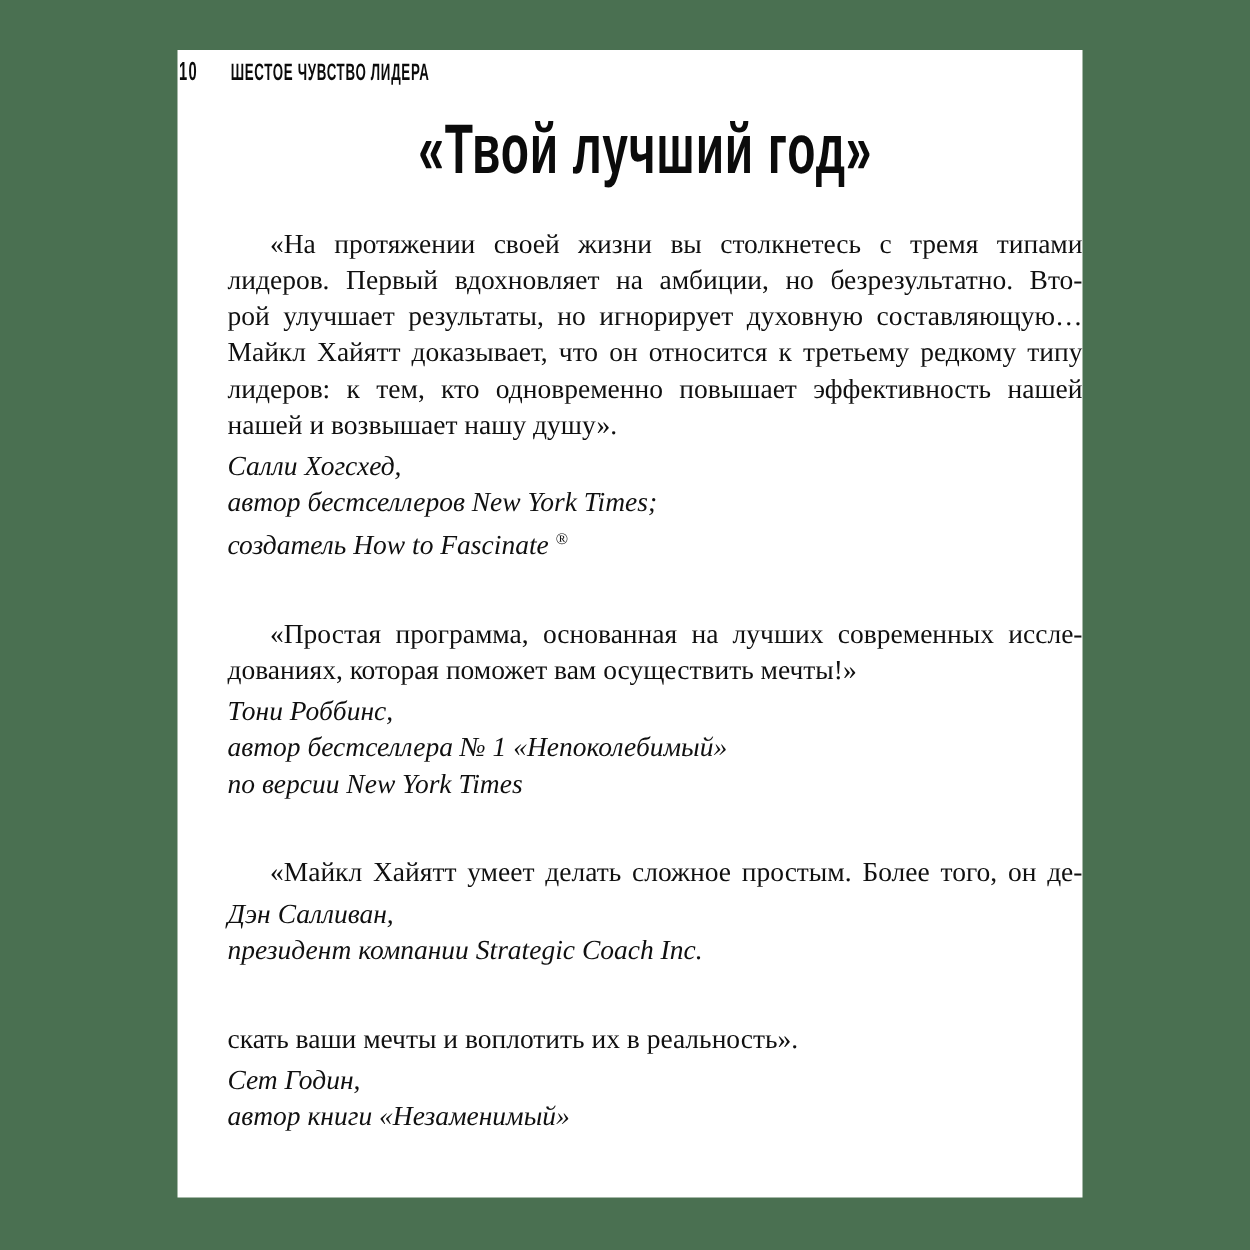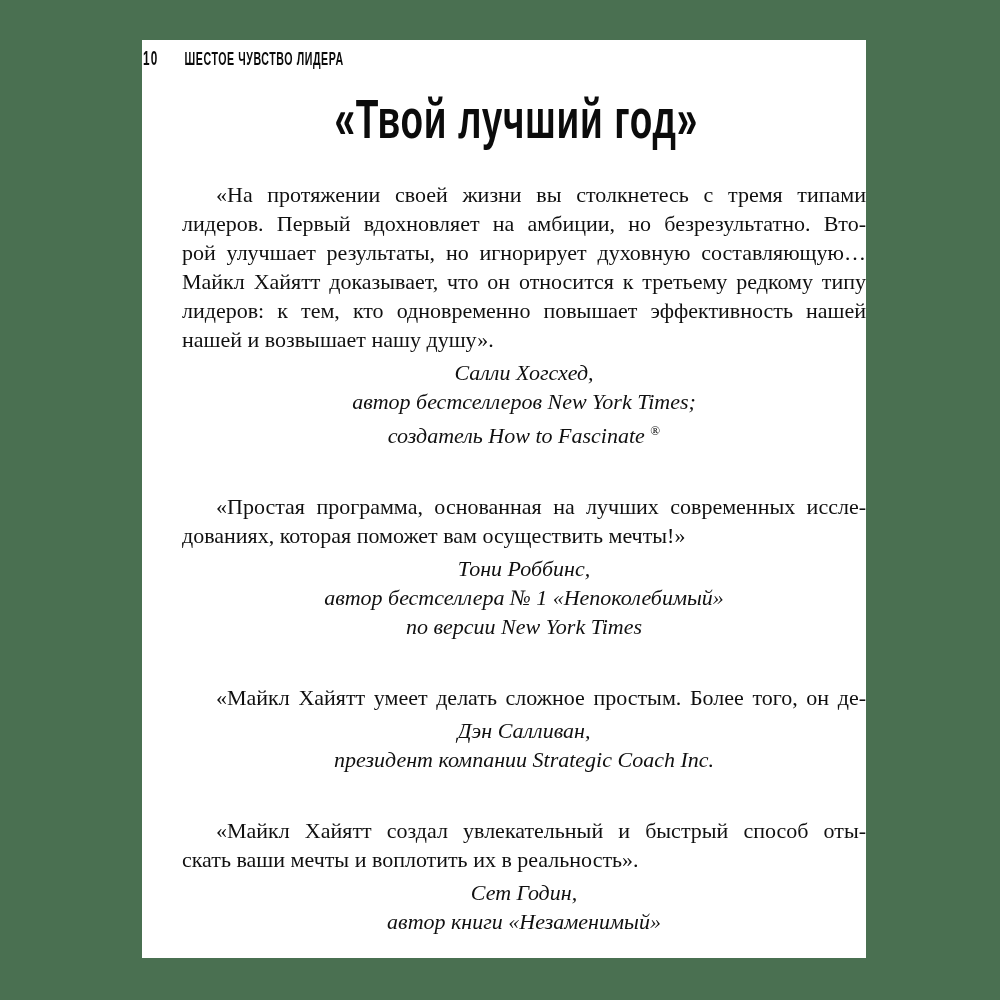--- a/index.html
+++ b/index.html
@@ -84,21 +84,21 @@
     white-space: nowrap;
   }
   .qline.first { text-indent: 34px; }
   .qline.last {
     text-align: left;
     text-align-last: left;
     white-space: normal;
   }
   .attribution {
     margin-top: 4px;
-    text-align: center;
+    text-align: left;
     font-style: italic;
     font-family: Liberation Serif, serif;
   }
   .attribution .aline { line-height: 29px; }
   .attribution sup {
     font-size: 13px;
     font-style: normal;
   }
 </style>
 </head>
@@ -144,21 +144,20 @@
 
       <div class="testimonial">
         <div class="qline first">«Майкл Хайятт умеет делать сложное простым. Более того, он де-</div>
         <div class="attribution">
           <div class="aline">Дэн Салливан,</div>
           <div class="aline">президент компании Strategic Coach Inc.</div>
         </div>
       </div>
 
       <div class="testimonial">
-        <div class="qline first">«Майкл Хайятт создал увлекательный и быстрый способ оты-</div>
         <div class="qline last">скать ваши мечты и воплотить их в реальность».</div>
         <div class="attribution">
           <div class="aline">Сет Годин,</div>
           <div class="aline">автор книги «Незаменимый»</div>
         </div>
       </div>
 
     </div>
   </div>
 </div>

